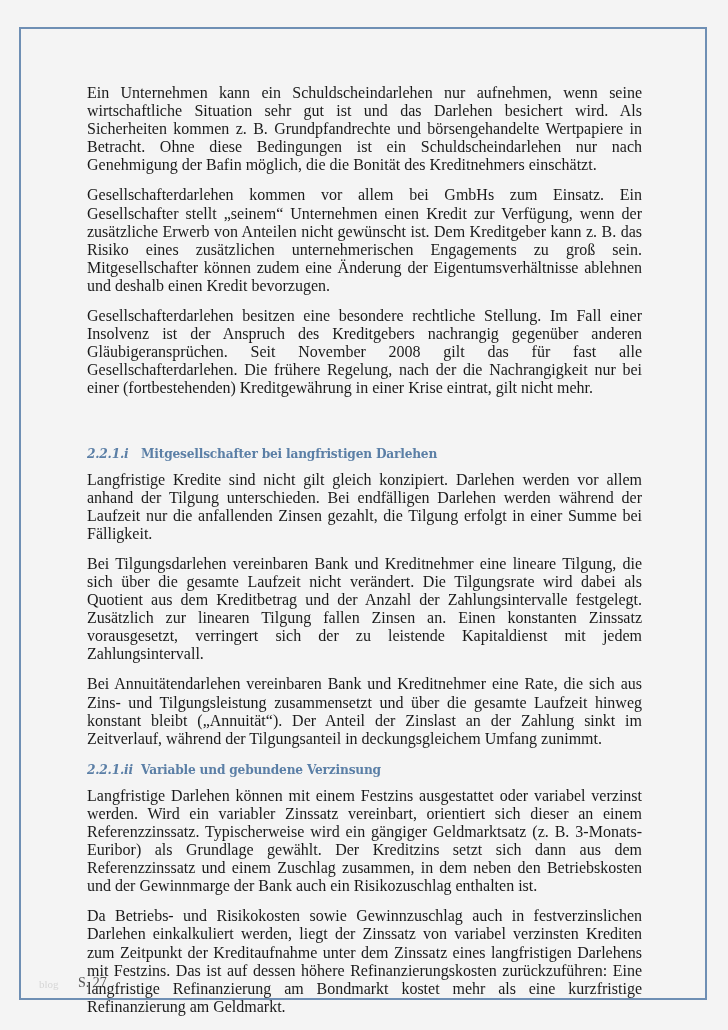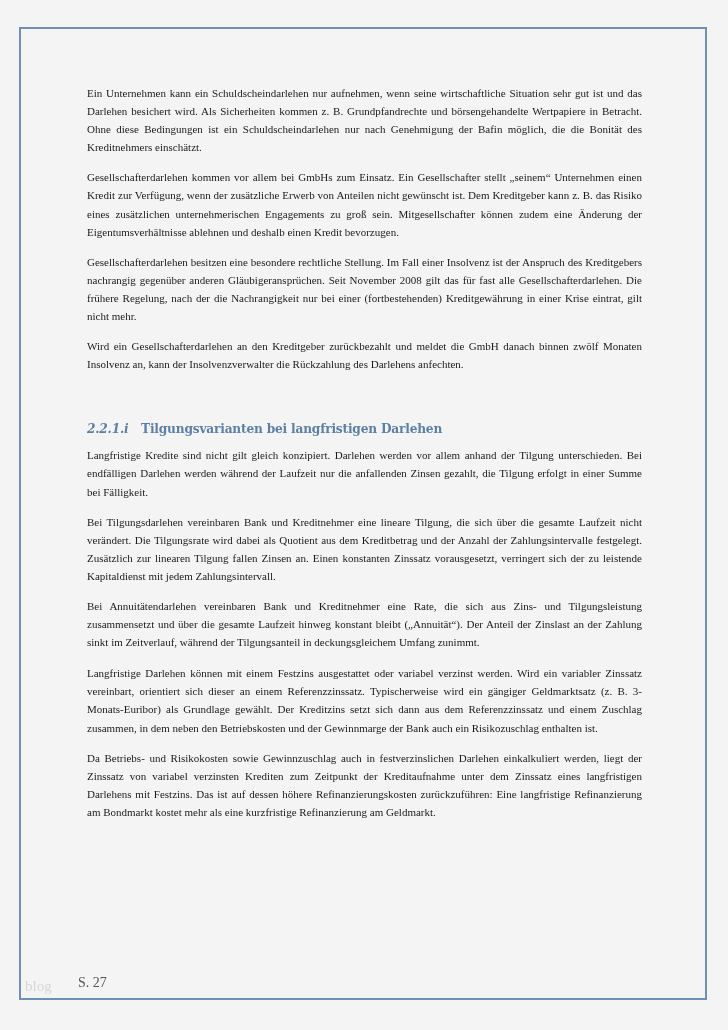--- a/index.html
+++ b/index.html
@@ -26,21 +26,21 @@
       background: #f4f4f4;
     }
     .content {
       position: absolute;
       left: 87px;
       top: 84px;
       width: 555px;
     }
     p.body-text {
       margin: 0 0 12px 0;
-      font-size: 11px;
+      font-size: 16px;
       line-height: 18.1px;
       text-align: justify;
       text-justify: inter-word;
     }
     h3.section-heading {
       margin: 0 0 8px 0;
       font-family: "DejaVu Serif", serif;
       font-weight: bold;
       font-size: 12.2px;
       line-height: 18px;
@@ -53,23 +53,23 @@
       font-style: italic;
     }
     .gap-before-first-heading {
       height: 35px;
     }
     .gap-before-second-heading {
       height: 1px;
     }
     .footer-watermark {
       position: absolute;
-      left: 25px;
+      left: 39px;
       top: 978px;
-      font-size: 15px;
+      font-size: 11px;
       color: #d6d6d6;
       font-family: "Liberation Serif", serif;
     }
     .footer-page {
       position: absolute;
       left: 78px;
       top: 975px;
       font-size: 14px;
       color: #555;
       font-family: "Liberation Serif", serif;
@@ -77,32 +77,35 @@
   </style>
 </head>
 <body>
 
 <div class="page-frame"></div>
 
 <div class="content">
   <p class="body-text">Ein Unternehmen kann ein Schuldscheindarlehen nur aufnehmen, wenn seine wirtschaftliche Situation sehr gut ist und das Darlehen besichert wird. Als Sicherheiten kommen z. B. Grundpfandrechte und börsengehandelte Wertpapiere in Betracht. Ohne diese Bedingungen ist ein Schuldscheindarlehen nur nach Genehmigung der Bafin möglich, die die Bonität des Kreditnehmers einschätzt.</p>
   <p class="body-text">Gesellschafterdarlehen kommen vor allem bei GmbHs zum Einsatz. Ein Gesellschafter stellt „seinem“ Unternehmen einen Kredit zur Verfügung, wenn der zusätzliche Erwerb von Anteilen nicht gewünscht ist. Dem Kreditgeber kann z. B. das Risiko eines zusätzlichen unternehmerischen Engagements zu groß sein. Mitgesellschafter können zudem eine Änderung der Eigentumsverhältnisse ablehnen und deshalb einen Kredit bevorzugen.</p>
   <p class="body-text">Gesellschafterdarlehen besitzen eine besondere rechtliche Stellung. Im Fall einer Insolvenz ist der Anspruch des Kreditgebers nachrangig gegenüber anderen Gläubigeransprüchen. Seit November 2008 gilt das für fast alle Gesellschafterdarlehen. Die frühere Regelung, nach der die Nachrangigkeit nur bei einer (fortbestehenden) Kreditgewährung in einer Krise eintrat, gilt nicht mehr.</p>
-  <p class="body-text">Wird ein Gesellschafterdarlehen an den Kreditgeber zurückbezahlt und meldet die GmbH danach binnen zwölf Monaten Insolvenz an, kann der Insolvenzverwalter die Rückzahlung des Darlehens anfechten.</p>
 
   <div class="gap-before-first-heading"></div>
 
   <h3 class="section-heading">
     <span class="num">2.2.1.i</span>
-    <span>Tilgungsvarianten bei langfristigen Darlehen</span>
+    <span>Mitgesellschafter bei langfristigen Darlehen</span>
   </h3>
   <p class="body-text">Langfristige Kredite sind nicht gilt gleich konzipiert. Darlehen werden vor allem anhand der Tilgung unterschieden. Bei endfälligen Darlehen werden während der Laufzeit nur die anfallenden Zinsen  gezahlt, die Tilgung erfolgt in einer Summe bei Fälligkeit.</p>
   <p class="body-text">Bei Tilgungsdarlehen vereinbaren Bank und Kreditnehmer eine lineare Tilgung, die sich über die gesamte Laufzeit nicht verändert. Die Tilgungsrate wird dabei als Quotient aus dem Kreditbetrag und der Anzahl der Zahlungsintervalle festgelegt. Zusätzlich zur linearen Tilgung fallen Zinsen an. Einen konstanten Zinssatz vorausgesetzt, verringert sich der zu leistende Kapitaldienst mit jedem Zahlungsintervall.</p>
   <p class="body-text">Bei Annuitätendarlehen vereinbaren Bank und Kreditnehmer eine Rate, die sich aus Zins- und Tilgungsleistung zusammensetzt und über die gesamte Laufzeit hinweg konstant bleibt („Annuität“). Der Anteil der Zinslast an der Zahlung sinkt im Zeitverlauf, während der Tilgungsanteil in deckungsgleichem Umfang zunimmt.</p>
 
   <div class="gap-before-second-heading"></div>
 
+  <h3 class="section-heading">
+    <span class="num">2.2.1.ii</span>
+    <span>Variable und gebundene Verzinsung</span>
+  </h3>
   <p class="body-text">Langfristige Darlehen können mit einem Festzins ausgestattet oder variabel verzinst werden. Wird ein variabler Zinssatz vereinbart, orientiert sich dieser an einem Referenzzinssatz. Typischerweise wird ein gängiger Geldmarktsatz (z. B. 3-Monats-Euribor) als Grundlage gewählt. Der Kreditzins setzt sich dann aus dem Referenzzinssatz und einem Zuschlag zusammen, in dem neben den Betriebskosten und der Gewinnmarge der Bank auch ein Risikozuschlag enthalten ist.</p>
   <p class="body-text">Da Betriebs- und Risikokosten sowie Gewinnzuschlag auch in festverzinslichen Darlehen einkalkuliert werden, liegt der Zinssatz von variabel verzinsten Krediten zum Zeitpunkt der Kreditaufnahme unter dem Zinssatz eines langfristigen Darlehens mit Festzins. Das ist auf dessen höhere Refinanzierungskosten zurückzuführen: Eine langfristige Refinanzierung am Bondmarkt kostet mehr als eine kurzfristige Refinanzierung am Geldmarkt.</p>
 </div>
 
 <div class="footer-watermark">blog</div>
 <div class="footer-page">S. 27</div>
 
 </body></html>

